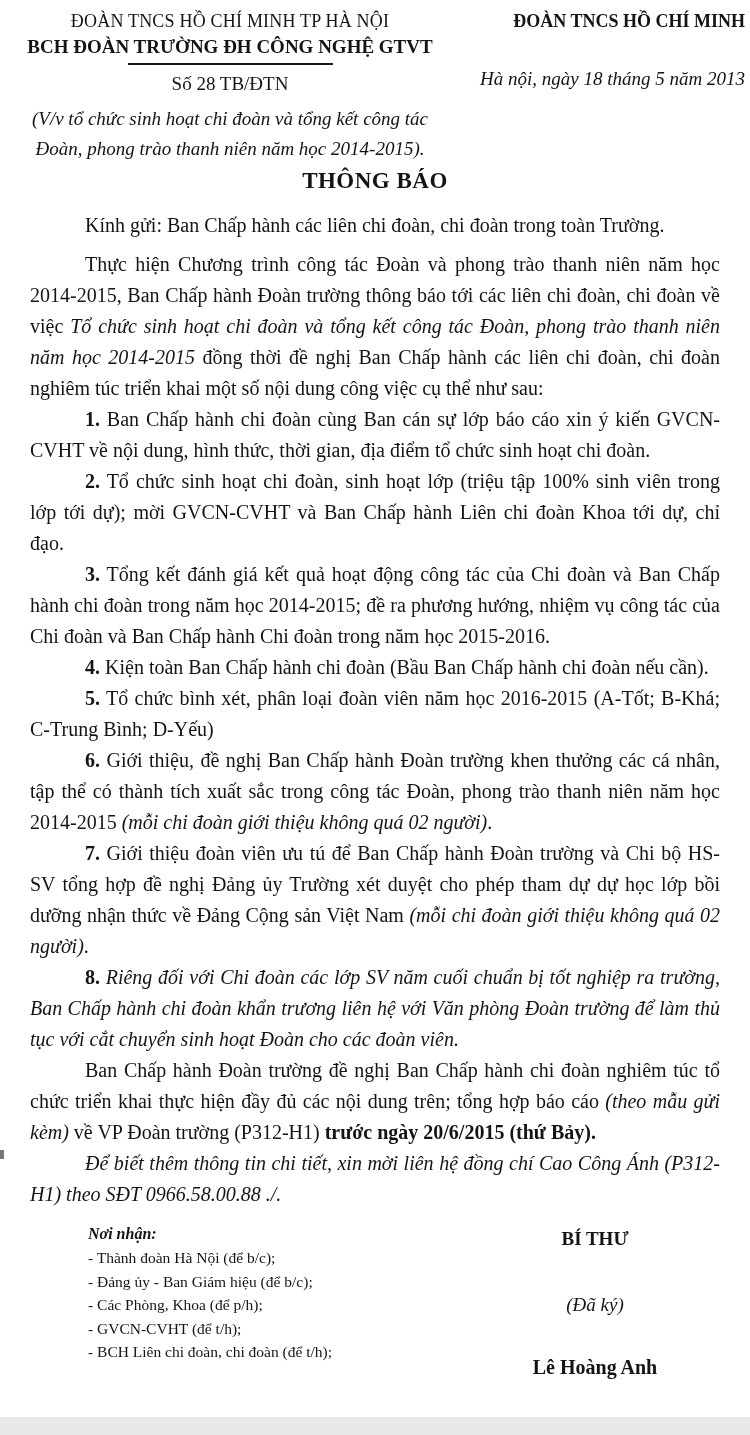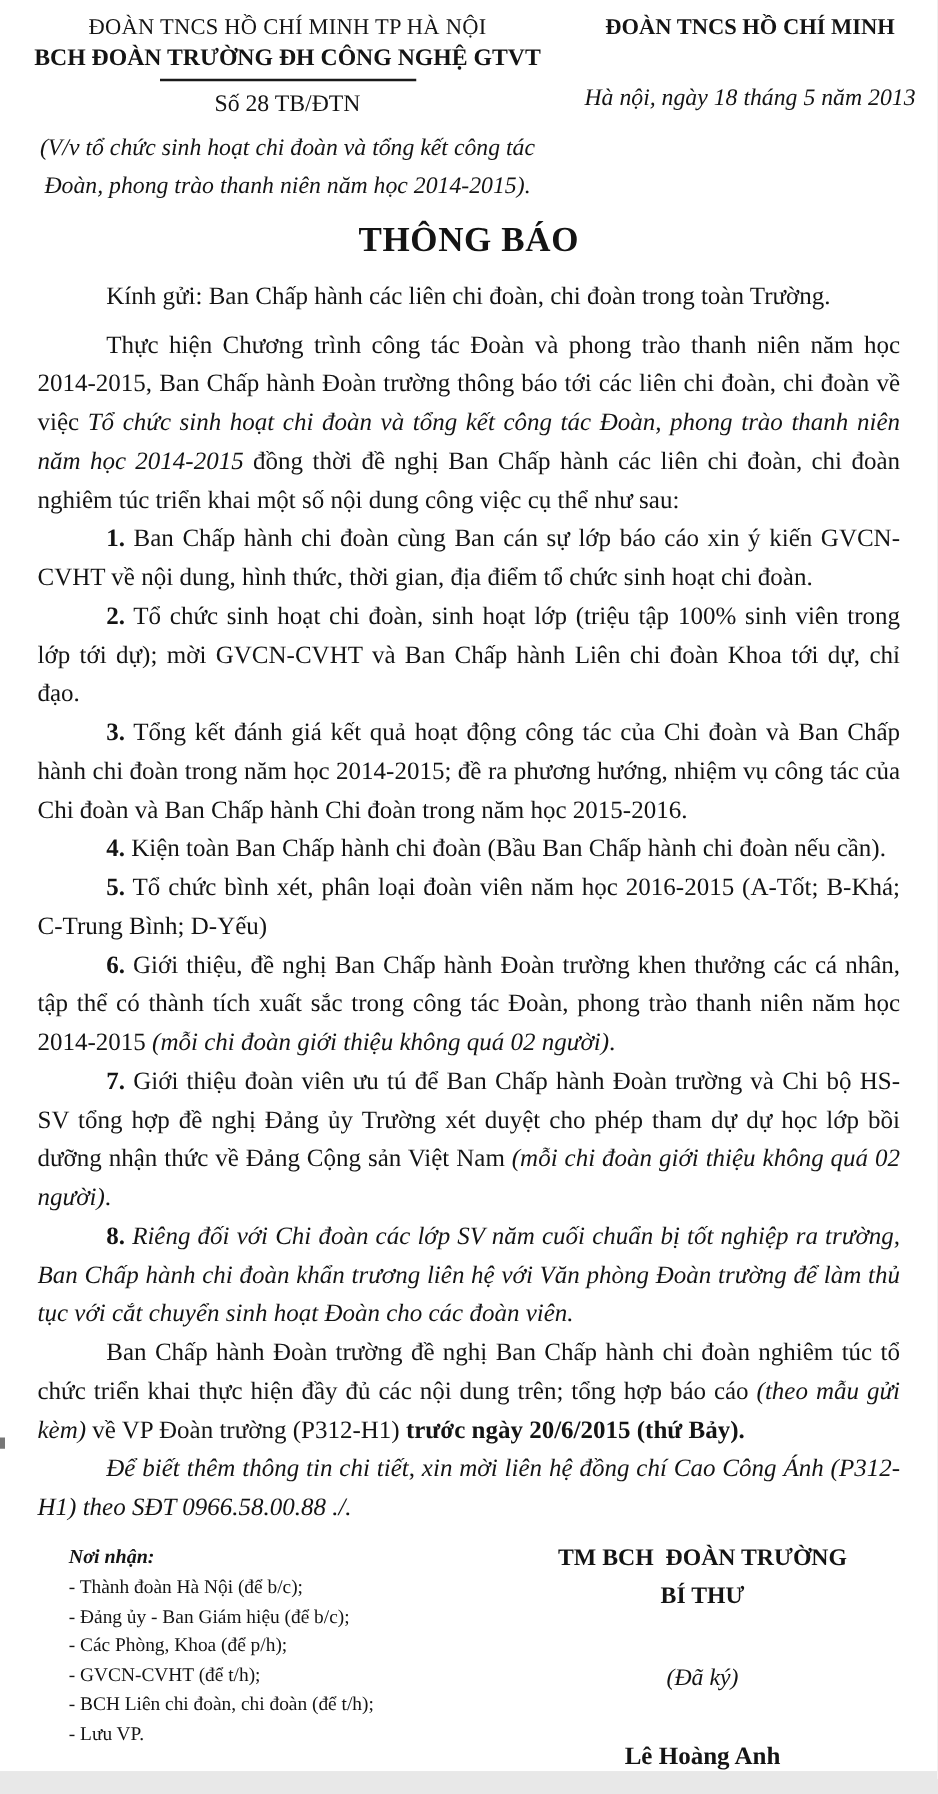--- a/index.html
+++ b/index.html
@@ -8,49 +8,49 @@
     width:750px;height:1417px;
     background:#ffffff;
     color:#141414;
     font-family:"Liberation Serif","DejaVu Serif",serif;
     overflow:hidden;
     margin:0 auto;
   }
   
   .header{display:flex;padding-top:8px;}
   .header-left{width:455px;text-align:center;padding-left:5px;box-sizing:border-box;}
-  .header-right{width:290px;text-align:center;box-sizing:border-box;}
+  .header-right{width:290px;text-align:right;box-sizing:border-box;}
   .hl-line1{font-size:18px;line-height:26px;letter-spacing:.2px;}
   .hl-line2{font-size:19px;font-weight:bold;line-height:26px;}
   .hl-rule{width:205px;border-bottom:2px solid #1a1a1a;margin:3px auto 5px auto;}
   .hl-num{font-size:19px;line-height:28px;}
   .hl-subject{font-size:19px;font-style:italic;line-height:30px;margin-top:6px;padding:0 4px;}
   .hr-org{font-size:18px;font-weight:bold;line-height:26px;white-space:nowrap;}
   .hr-date{font-size:19px;font-style:italic;margin-top:34px;white-space:nowrap;}
   
   .doc-title{
-    text-align:center;font-size:28px;font-weight:bold;
-    margin-top:16px;line-height:26px;letter-spacing:.5px;
+    text-align:center;font-size:23px;font-weight:bold;
+    margin-top:4px;line-height:26px;letter-spacing:.5px;
   }
   .salutation{
     margin:16px 30px 0 30px;
     font-size:20px;line-height:31px;text-indent:55px;
   }
   
   .body-text{margin:0 30px;margin-top:0;}
   .para{
     margin:0;font-size:20px;line-height:31px;
     text-align:justify;text-indent:55px;
   }
   .body-text .para:first-child{margin-top:8px;}
   .seg-n{}
   .seg-b{font-weight:bold;}
   .seg-i{font-style:italic;}
   
-  .footer{display:flex;margin-top:12px;}
+  .footer{display:flex;margin-top:12px;justify-content:flex-end;}
   .footer-left{margin-left:55px;width:350px;}
   .recipients-label{font-size:16px;font-weight:bold;font-style:italic;line-height:24px;}
   .recipient{font-size:15.5px;line-height:23.5px;}
   .footer-right{width:310px;text-align:center;margin-left:2px;}
   .sig-line1{font-size:19px;font-weight:bold;white-space:pre;line-height:26px;}
   .sig-line2{font-size:19px;font-weight:bold;line-height:26px;margin-top:4px;}
   .sig-note{font-size:19px;font-style:italic;margin-top:42px;}
   .sig-name{font-size:20px;font-weight:bold;margin-top:40px;}
   
   .artifact{position:absolute;background:#555;opacity:.8;}
@@ -95,25 +95,23 @@
 
   <div class="footer">
     <div class="footer-left">
       <div class="recipients-label">Nơi nhận:</div>
       <div>
           <div class="recipient">- Thành đoàn Hà Nội (để b/c);</div>
           <div class="recipient">- Đảng ủy - Ban Giám hiệu (để b/c);</div>
           <div class="recipient">- Các Phòng, Khoa (để p/h);</div>
           <div class="recipient">- GVCN-CVHT (để t/h);</div>
           <div class="recipient">- BCH Liên chi đoàn, chi đoàn (để t/h);</div>
-          <div class="recipient">- Lưu VP.</div>
         </div>
     </div>
     <div class="footer-right">
-      <div class="sig-line1">TM BCH  ĐOÀN TRƯỜNG</div>
       <div class="sig-line2">BÍ THƯ</div>
       <div class="sig-note">(Đã ký)</div>
       <div class="sig-name">Lê Hoàng Anh</div>
     </div>
   </div>
 
   <div class="artifact artifact-1"></div>
 
 </div>
 

